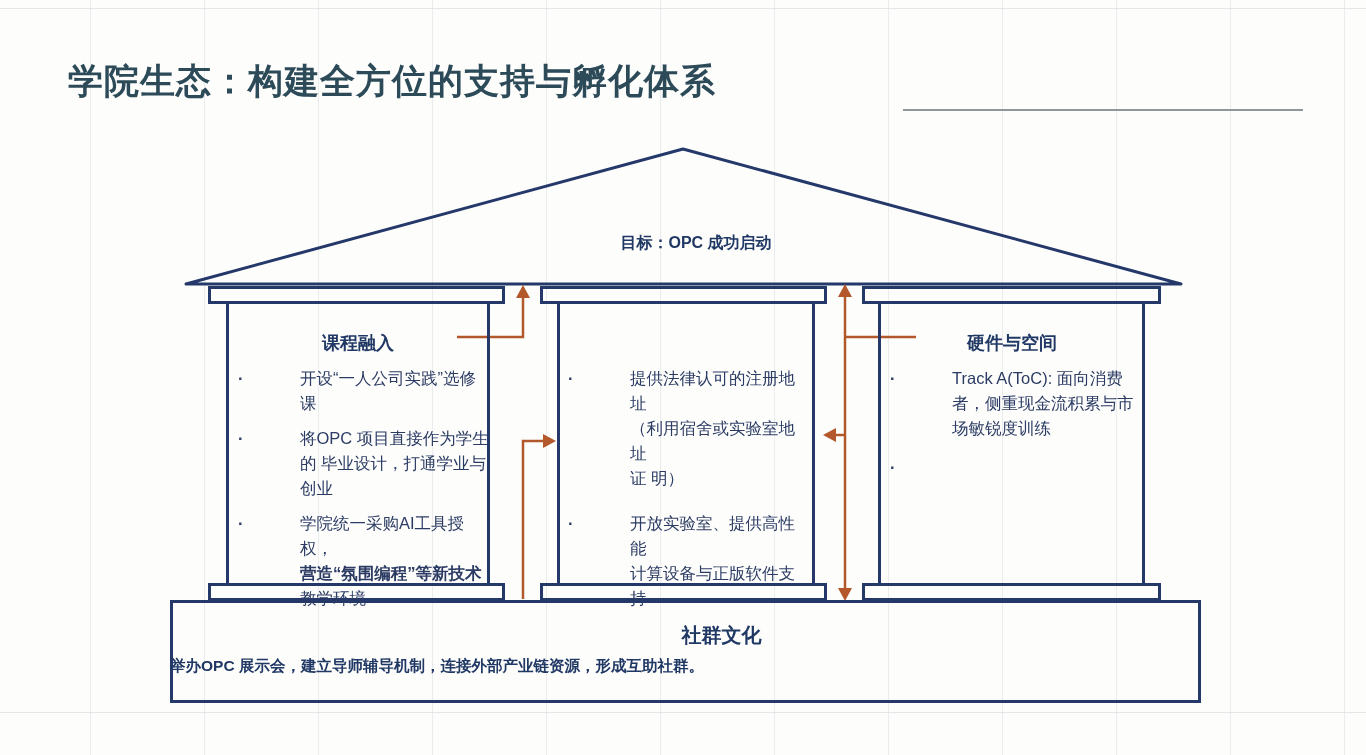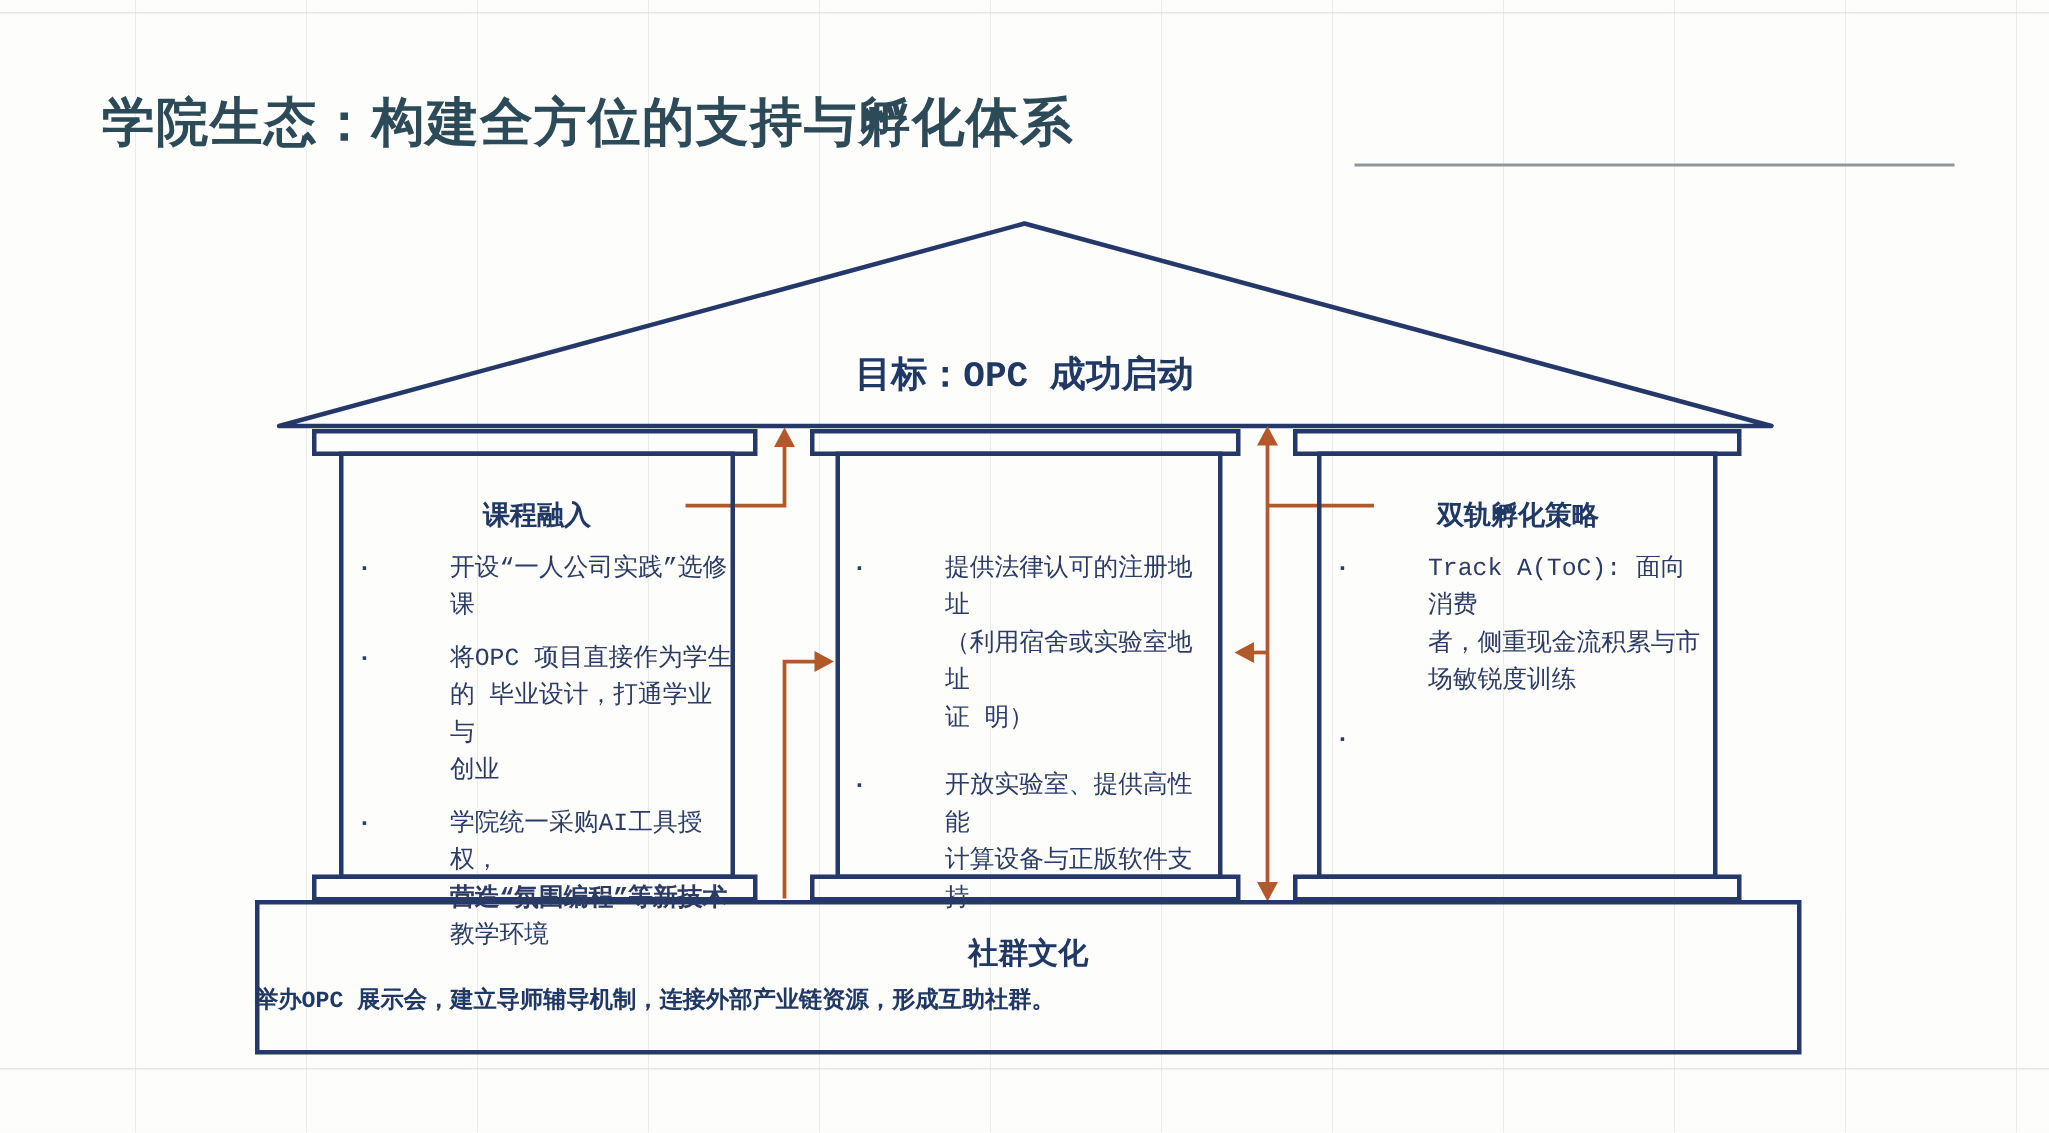--- a/index.html
+++ b/index.html
@@ -1,51 +1,51 @@
 <!DOCTYPE html>
 <html><head>
 <meta charset="utf-8">
 <style>
   html,body{margin:0;padding:0;}
   .canvas{
     position:relative;
     width:1366px;height:755px;
     overflow:hidden;
-    font-family:Liberation Mono, monospace;
+    font-family:Liberation Sans, sans-serif;
     background-color:#fdfdfc;
     background-image:
       linear-gradient(90deg, rgba(210,215,220,.45) 1px, transparent 1px);
     background-size:114px 100%;
     background-position:90px 0;
   }
   .hline{position:absolute;left:0;width:1366px;height:1px;background:#d9dde1;opacity:.7;}
   .title{
     position:absolute;left:68px;top:58px;width:900px;
     font-size:35px;font-weight:bold;letter-spacing:1px;
     color:#2c4a58;white-space:nowrap;
   }
   .title-rule{position:absolute;left:903px;top:109px;width:400px;height:2px;background:#8f979b;}
   svg.shapes{position:absolute;left:0;top:0;pointer-events:none;}
   .block{position:absolute;border:3px solid #24386a;background:transparent;box-sizing:border-box;}
   .roof-label{
-    position:absolute;left:483px;top:233px;width:400px;
-    text-align:center;font-size:24px;font-weight:bold;color:#203864;
+    position:absolute;left:496px;top:233px;width:400px;
+    text-align:center;font-size:16px;font-weight:bold;color:#203864;
   }
   .pillar-header{
     position:absolute;top:331px;height:32px;text-align:center;
     font-size:18px;font-weight:bold;color:#203864;
   }
   .bullets{position:absolute;top:366px;}
   .bullet{display:flex;margin-bottom:10px;color:#2b3b63;font-size:16.5px;line-height:25px;}
   .bm{width:14px;flex:0 0 14px;text-align:left;font-weight:bold;}
   .bt{white-space:pre-line;margin-left:48px;}
   .b{font-weight:bold;}
   .base-title{
     position:absolute;left:170px;top:622px;width:1031px;text-align:center;
-    font-size:20px;font-weight:bold;color:#203864;
+    font-size:20px;font-weight:bold;color:#203864;padding-left:36px;
   }
   .base-subtitle{
     position:absolute;left:170px;top:656px;width:1031px;
     font-size:15.5px;font-weight:bold;color:#203864;
   }
 </style>
 </head>
 <body>
 
 <div class="canvas">
@@ -119,21 +119,21 @@
 （利用宿舍或实验室地址
 证 明）</span>
     </div>
     <div class="bullet">
       <span class="bm">·</span>
       <span class="bt">开放实验室、提供高性能
 计算设备与正版软件支持</span>
     </div>
   </div>
 
-  <div class="pillar-header" style="left:882px;width:260px">双轨孵化策略</div>
+  <div class="pillar-header" style="left:882px;width:260px">硬件与空间</div>
   <div class="bullets" style="left:890px;width:248px">
     <div class="bullet" style="margin-bottom:14px">
       <span class="bm">·</span>
       <span class="bt">Track A(ToC): 面向消费
 者，侧重现金流积累与市
 场敏锐度训练</span>
     </div>
     <div class="bullet">
       <span class="bm">·</span>
     </div>

